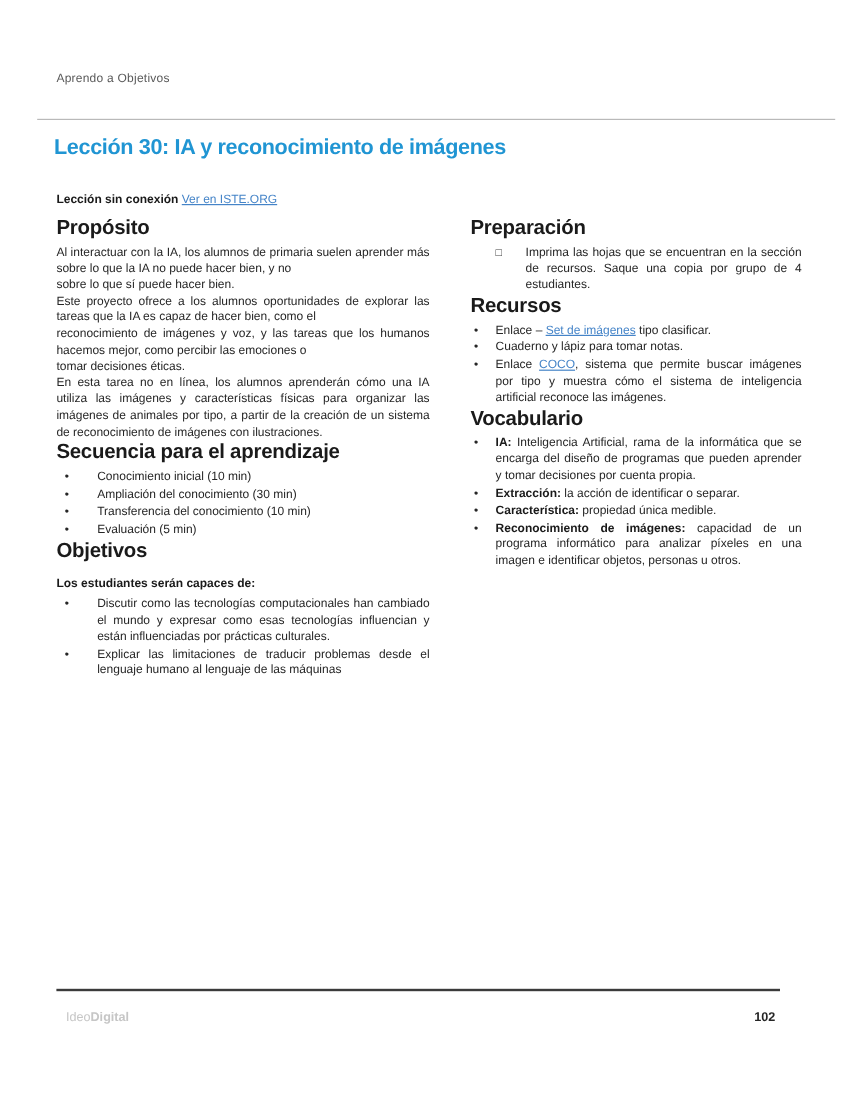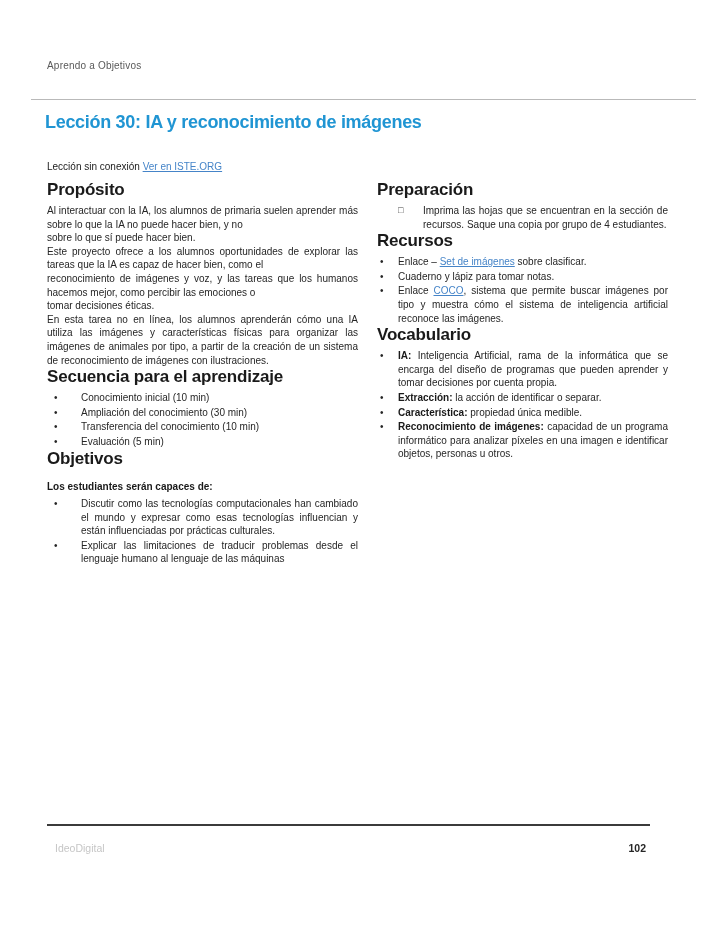--- a/index.html
+++ b/index.html
@@ -26,29 +26,29 @@
   
   .title {
     position: absolute; left: 45px; top: 112px; width: 640px;
     font-size: 18px; font-weight: bold; letter-spacing: -0.3px;
     color: #2095d3;
   }
   .subtitle {
     position: absolute; left: 47px; top: 161px;
     font-size: 10px;
   }
-  .subtitle .lbl { font-weight: normal; color: #1a1a1a; }
+  .subtitle .lbl { font-weight: bold; color: #1a1a1a; }
   a.link {
     color: #4584c8; text-decoration: underline; cursor: pointer;
   }
 
   
   .columns {
     position: absolute; left: 47px; top: 180px; width: 621px;
-    display: flex; gap: 19px;
+    display: flex; gap: 34px;
   }
   .col-left  { width: 311px; flex: none; }
   .col-right { flex: 1; }
 
   h2.sec {
     font-size: 17px; font-weight: bold; color: #1a1a1a;
     margin: 0 0 4px 0; letter-spacing: -0.2px;
   }
   .sec-gap { margin-top: 14px; }
   .sec-gap-lg { margin-top: 16px; }
@@ -71,21 +71,21 @@
 
   
   .footer-rule {
     position: absolute; left: 47px; right: 70px; top: 824px;
     border-top: 2px solid #3b3b3b;
   }
   .footer-brand {
     position: absolute; left: 55px; top: 842px;
     font-size: 10.5px; color: #c6c6c6;
   }
-  .footer-brand .b { font-weight: normal; }
+  .footer-brand .b { font-weight: bold; }
   .page-number {
     position: absolute; right: 74px; top: 842px;
     font-size: 10.5px; font-weight: bold; color: #262626;
   }
 </style>
 </head>
 <body>
 
 <div class="page">
 
@@ -152,21 +152,21 @@
         <div class="row sq-row">
             <span class="sq-m">□</span>
             <div class="row-text">Imprima las hojas que se encuentran en la sección de recursos. Saque una copia por grupo de 4 estudiantes.</div>
           </div>
       </section>
 
       <section>
         <h2 class="sec sec-gap">Recursos</h2>
         <div class="row">
             <span class="blt-r">•</span>
-            <div class="row-text"><span>Enlace – </span><a class="link" href="#">Set de imágenes</a><span> sobre clasificar.</span></div>
+            <div class="row-text"><span>Enlace – </span><a class="link" href="#">Set de imágenes</a><span> tipo clasificar.</span></div>
           </div>
         <div class="row">
             <span class="blt-r">•</span>
             <div class="row-text">Cuaderno y lápiz para tomar notas.</div>
           </div>
         <div class="row">
             <span class="blt-r">•</span>
             <div class="row-text"><span>Enlace </span><a class="link" href="#">COCO</a><span>, sistema que permite buscar imágenes por tipo y muestra cómo el sistema de inteligencia artificial reconoce las imágenes.</span></div>
           </div>
       </section>

